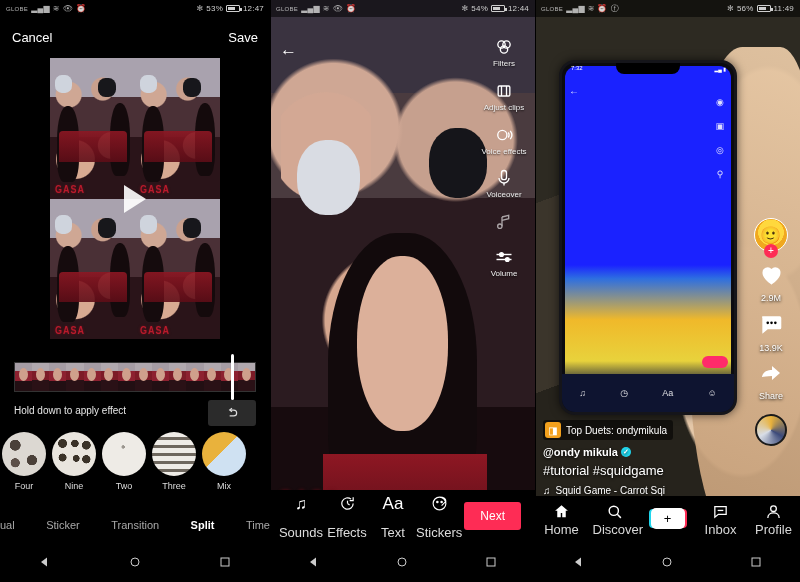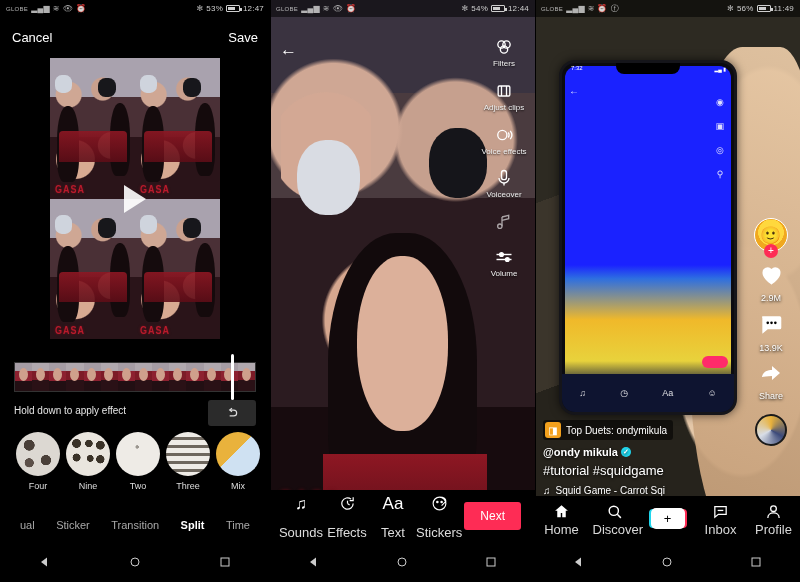--- a/index.html
+++ b/index.html
@@ -72,21 +72,21 @@
   .tl-frame:nth-child(odd){ background:linear-gradient(#a59ca4 0 30%, #8d2130 30% 64%, #220f13 64% 100%); }
   .tl-frame:after{ content:''; position:absolute; left:22%; top:18%; width:52%; height:46%;
     background:#cfa08c; border-radius:50%; }
   .playhead { position:absolute; top:354px; left:231px; width:3px; height:46px;
     background:#fff; border-radius:2px; z-index:14; }
   .p1-hint { position:absolute; left:14px; top:405px; font-size:10px; color:#e6e6e6; }
   .undo-btn { position:absolute; right:14px; top:400px; width:48px; height:26px;
     background:#2b2b2b; border-radius:3px; display:flex; align-items:center; justify-content:center; }
 
   .p1-effects { position:absolute; left:0; right:8px; top:432px; height:70px;
-    display:flex; align-items:flex-start; padding-left:14px; }
+    display:flex; align-items:flex-start; padding-left:0; }
   .eff { width:48px; flex:0 0 48px; text-align:center; margin-right:2px; }
   .eff .thumb { width:44px; height:44px; border-radius:50%; margin:0 auto 5px;
     background:#e7e3dc; overflow:hidden; position:relative; }
   .eff .label { font-size:9px; color:#ddd; }
   .e1 .thumb{ background:
       radial-gradient(circle at 30% 30%, #4a4039 0 12%, transparent 13%),
       radial-gradient(circle at 68% 64%, #4a4039 0 12%, transparent 13%),
       radial-gradient(circle at 30% 70%, #5c5049 0 10%, transparent 11%),
       #dcd8d2; }
   .e2 .thumb{ background:
@@ -101,21 +101,21 @@
       radial-gradient(circle at 78% 30%, #3a3228 0 9%, transparent 10%),
       radial-gradient(circle at 24% 58%, #3a3228 0 9%, transparent 10%),
       radial-gradient(circle at 55% 60%, #3a3228 0 9%, transparent 10%),
       radial-gradient(circle at 78% 62%, #3a3228 0 9%, transparent 10%),
       #e9e5de; }
   .e4 .thumb{ background:radial-gradient(circle at 48% 34%, #9b968f 0 4%, transparent 5%), #eeebe6; }
   .e5 .thumb{ background:repeating-linear-gradient(180deg,#efece7 0 5px,#6e675e 5px 8px); }
   .e6 .thumb{ background:linear-gradient(135deg,#e9b23c 0 45%, #cfe1f2 45% 100%); }
 
   .p1-tabs { position:absolute; left:0; right:0; bottom:40px; height:34px;
-    display:flex; align-items:center; justify-content:space-between; padding:0 20px; background:#000; }
+    display:flex; align-items:center; justify-content:space-between; padding:0 0; background:#000; }
   .p1-tabs span { font-size:11px; color:#a8a8a8; }
   .p1-tabs span.active { color:#fff; font-weight:bold; }
 
   
   .p2-photo { position:absolute; inset:0;
     background:
       radial-gradient(circle at 46% 55%, #d6a78f 0 19%, transparent 20%),
       radial-gradient(circle at 24% 22%, #cfa794 0 13%, transparent 14%),
       radial-gradient(circle at 70% 24%, #c6a08e 0 12%, transparent 13%),
       linear-gradient(#3a3340 0 16%, #4a3b3f 16% 34%, #2b1b20 34% 70%, #170b0e 70% 100%); }

